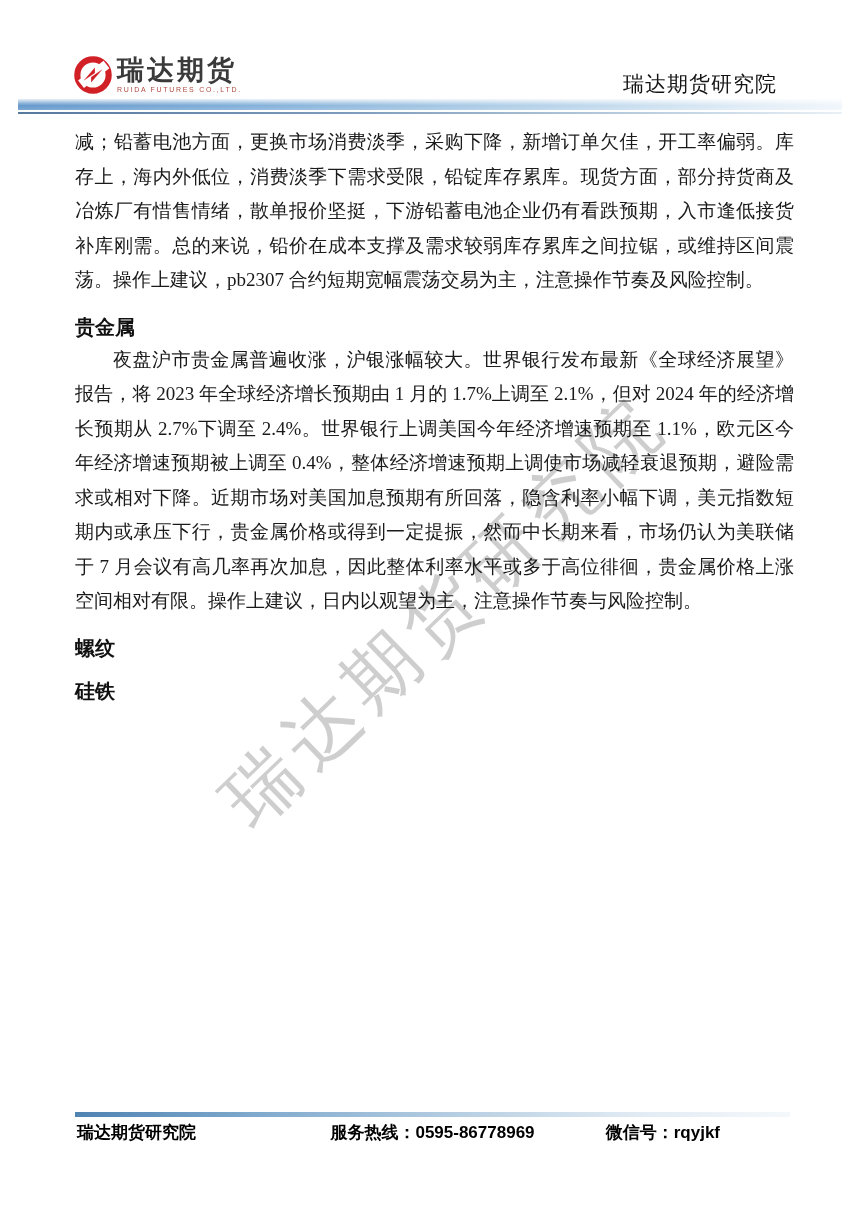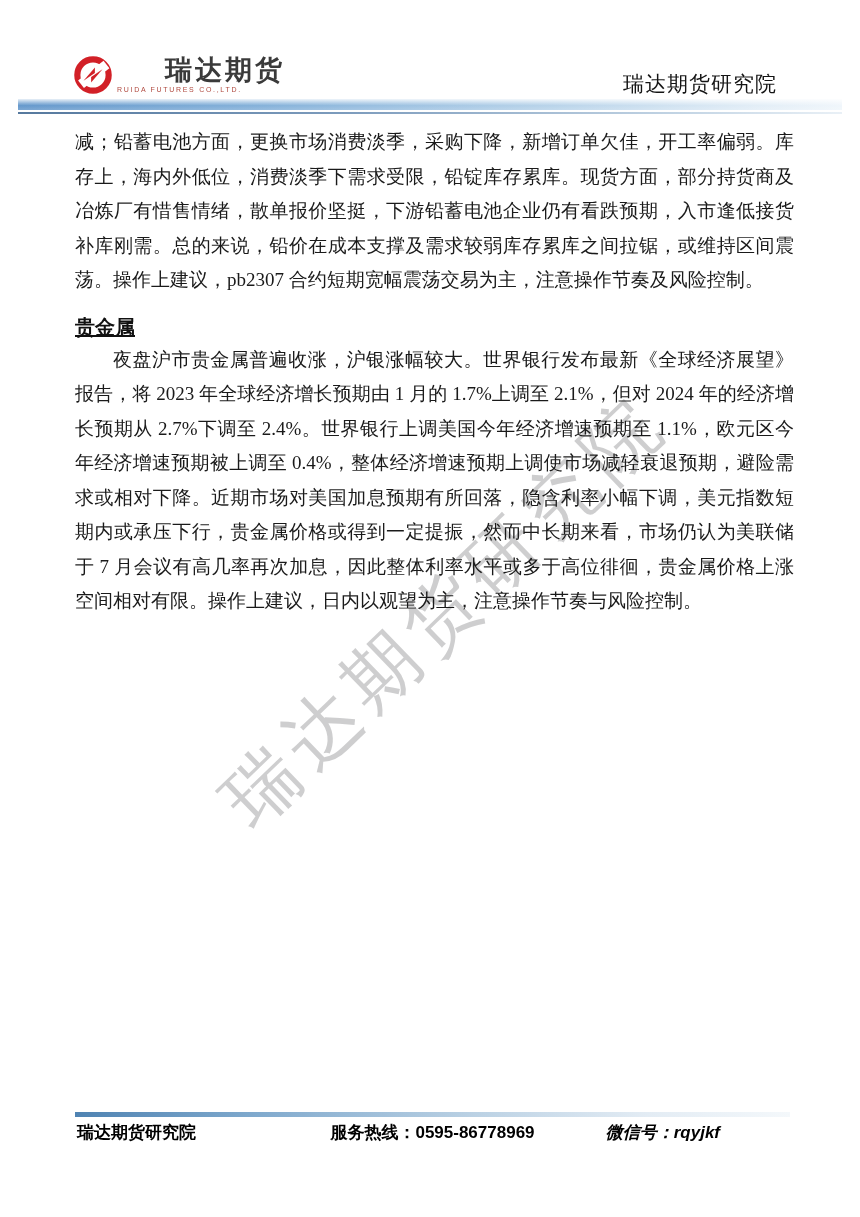--- a/index.html
+++ b/index.html
@@ -14,21 +14,21 @@
   
   .header-logo{
     position:absolute;left:74px;top:55px;
     display:flex;align-items:flex-start;gap:5px;
   }
   .logo-icon{width:38px;height:40px;}
   .brand-text{display:flex;flex-direction:column;}
   .brand-cn{
     font-family:"Liberation Sans","DejaVu Sans",sans-serif;
     font-weight:bold;font-size:27px;line-height:30px;
-    color:#3a3a3a;letter-spacing:3px;margin-left:48px;
+    color:#3a3a3a;letter-spacing:3px;
   }
   .brand-en{
     font-family:"Liberation Sans","DejaVu Sans",sans-serif;
     font-size:7px;color:#b0493f;letter-spacing:1.7px;margin-top:1px;
   }
   .header-title{
     position:absolute;right:83px;top:70px;
     font-family:"Liberation Sans","DejaVu Sans",sans-serif;
     font-size:21px;color:#141414;letter-spacing:1px;
   }
@@ -58,35 +58,35 @@
     position:absolute;left:75px;right:66px;top:125px;
     z-index:1;
     font-size:19px;line-height:34.5px;
     text-align:justify;
   }
   .content p{margin:0;}
   .content p.indent{text-indent:2em;}
   .content h2{
     font-family:"Liberation Sans","DejaVu Sans",sans-serif;
     font-size:20px;line-height:28px;font-weight:bold;
-    color:#111;margin:15px 0 2px 0;text-align:left;text-decoration:underline;
+    color:#111;margin:15px 0 2px 0;text-align:left;
   }
   
   .footer-bar{
     position:absolute;left:75px;width:715px;top:1112px;height:5px;
     background:linear-gradient(90deg,#4f83b2 0%,#7fa9cd 25%,#b9d0e3 55%,#e3ecf4 80%,#f4f8fb 100%);
   }
   .footer-row{
     position:absolute;left:75px;width:715px;top:1121px;height:24px;
     font-family:"Liberation Sans","DejaVu Sans",sans-serif;
     font-weight:bold;font-size:17px;color:#000;
   }
   .footer-row .f-left{position:absolute;left:2px;top:0;}
   .footer-row .f-center{position:absolute;left:50%;top:0;transform:translateX(-50%);}
-  .footer-row .f-right{position:absolute;right:70px;top:0;font-style:italic;}
+  .footer-row .f-right{position:absolute;right:70px;top:0;}
 </style>
 </head>
 <body>
 
 <div class="page">
 
   <div class="header-logo">
     <svg class="logo-icon" viewBox="0 0 40 42" xmlns="http://www.w3.org/2000/svg">
       <circle cx="20" cy="21" r="16.5" fill="none" stroke="#d22027" stroke-width="6.5"></circle>
       <rect x="4" y="16" width="34" height="10" fill="#ffffff" transform="rotate(-38 20 21)"></rect>
@@ -108,21 +108,23 @@
 
   <div class="watermark">瑞达期货研究院</div>
 
   <div class="content">
 
     <p>减；铅蓄电池方面，更换市场消费淡季，采购下降，新增订单欠佳，开工率偏弱。库存上，海内外低位，消费淡季下需求受限，铅锭库存累库。现货方面，部分持货商及冶炼厂有惜售情绪，散单报价坚挺，下游铅蓄电池企业仍有看跌预期，入市逢低接货补库刚需。总的来说，铅价在成本支撑及需求较弱库存累库之间拉锯，或维持区间震荡。操作上建议，pb2307 合约短期宽幅震荡交易为主，注意操作节奏及风险控制。</p>
 
     <h2>贵金属</h2>
     <p class="indent">夜盘沪市贵金属普遍收涨，沪银涨幅较大。世界银行发布最新《全球经济展望》报告，将 2023 年全球经济增长预期由 1 月的 1.7%上调至 2.1%，但对 2024 年的经济增长预期从 2.7%下调至 2.4%。世界银行上调美国今年经济增速预期至 1.1%，欧元区今年经济增速预期被上调至 0.4%，整体经济增速预期上调使市场减轻衰退预期，避险需求或相对下降。近期市场对美国加息预期有所回落，隐含利率小幅下调，美元指数短期内或承压下行，贵金属价格或得到一定提振，然而中长期来看，市场仍认为美联储于 7 月会议有高几率再次加息，因此整体利率水平或多于高位徘徊，贵金属价格上涨空间相对有限。操作上建议，日内以观望为主，注意操作节奏与风险控制。</p>
 
+    <h2>螺纹</h2>
 
+    <h2>硅铁</h2>
 
   </div>
 
   <div class="footer-bar"></div>
   <div class="footer-row">
     <span class="f-left">瑞达期货研究院</span>
     <span class="f-center">服务热线：0595-86778969</span>
     <span class="f-right">微信号：rqyjkf</span>
   </div>
 

